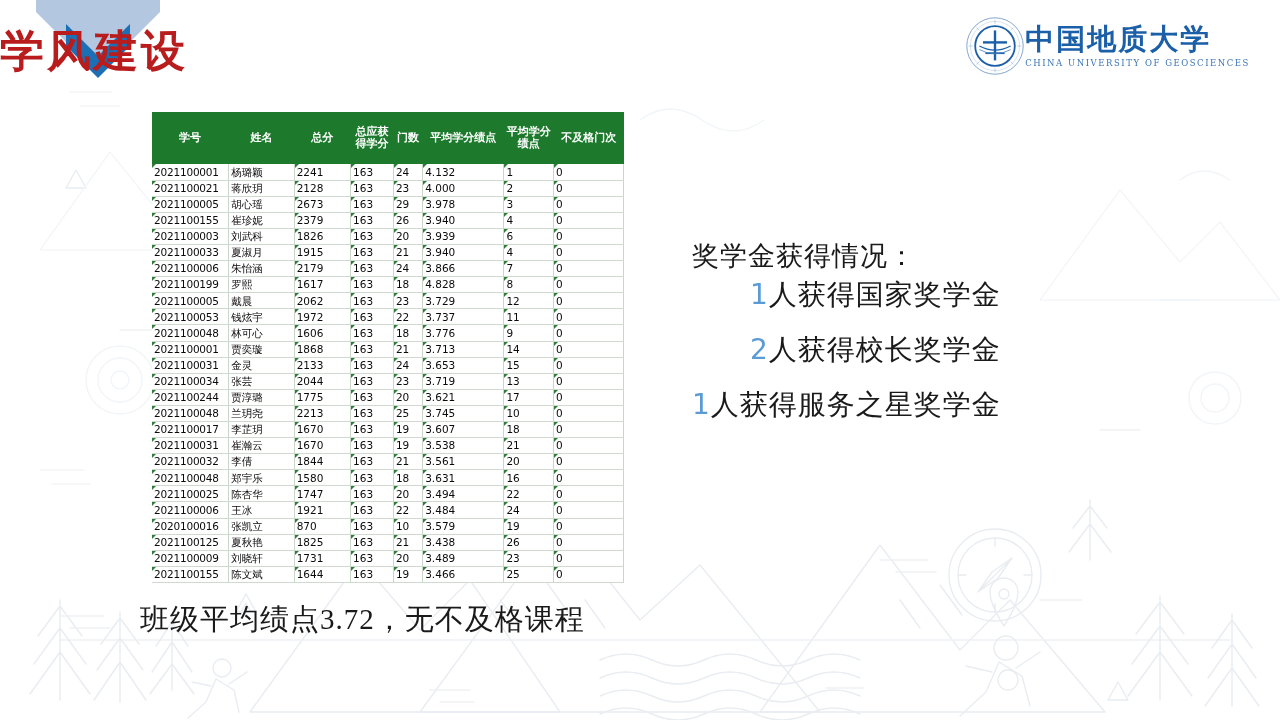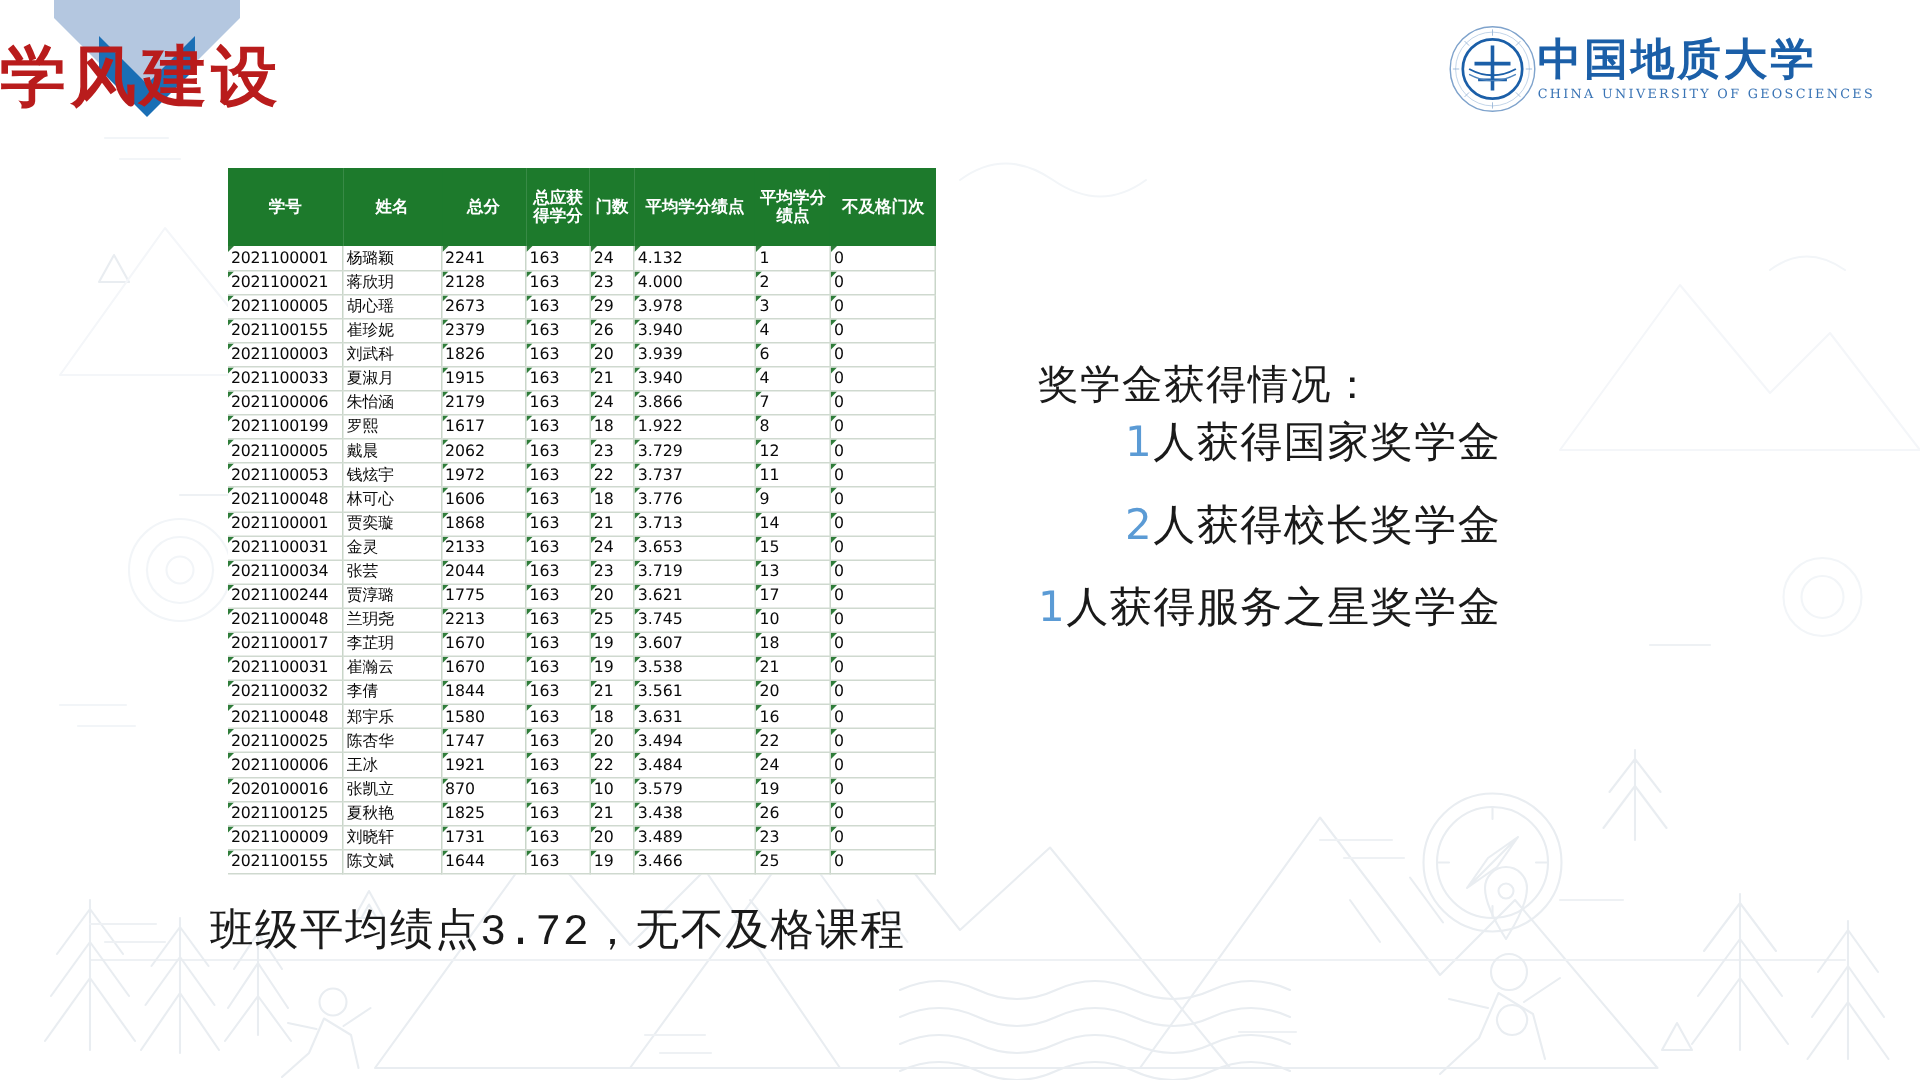--- a/index.html
+++ b/index.html
@@ -89,21 +89,21 @@
   th.w-cred  { width:38px; }
   th.w-cnt   { width:26px; }
   th.w-gpa   { width:72px; }
   th.w-rank  { width:44px; }
   th.w-fail  { width:62px; }
 
   
   #table-caption {
     position:absolute; left:140px; top:600px; z-index:3;
     font-size:29px; color:#1a1a1a; letter-spacing:1px;
-    font-family:Liberation Mono, monospace;
+    font-family:Liberation Serif, serif;
     white-space:nowrap;
   }
 
   
   #award-panel {
     position:absolute; left:692px; top:238px; z-index:3;
     font-family:"DejaVu Sans","Liberation Sans",sans-serif;
   }
   #award-heading {
     font-size:27px; color:#1a1a1a; margin-bottom:2px;
@@ -317,21 +317,21 @@
           <td class="c-num mark">3.866</td>
           <td class="c-num mark">7</td>
           <td class="c-num mark">0</td>
         </tr>
         <tr>
           <td class="c-id mark">2021100199</td>
           <td class="c-name">罗熙</td>
           <td class="c-num mark">1617</td>
           <td class="c-num mark">163</td>
           <td class="c-num mark">18</td>
-          <td class="c-num mark">1.922</td>
+          <td class="c-num mark">4.828</td>
           <td class="c-num mark">8</td>
           <td class="c-num mark">0</td>
         </tr>
         <tr>
           <td class="c-id mark">2021100005</td>
           <td class="c-name">戴晨</td>
           <td class="c-num mark">2062</td>
           <td class="c-num mark">163</td>
           <td class="c-num mark">23</td>
           <td class="c-num mark">3.729</td>

